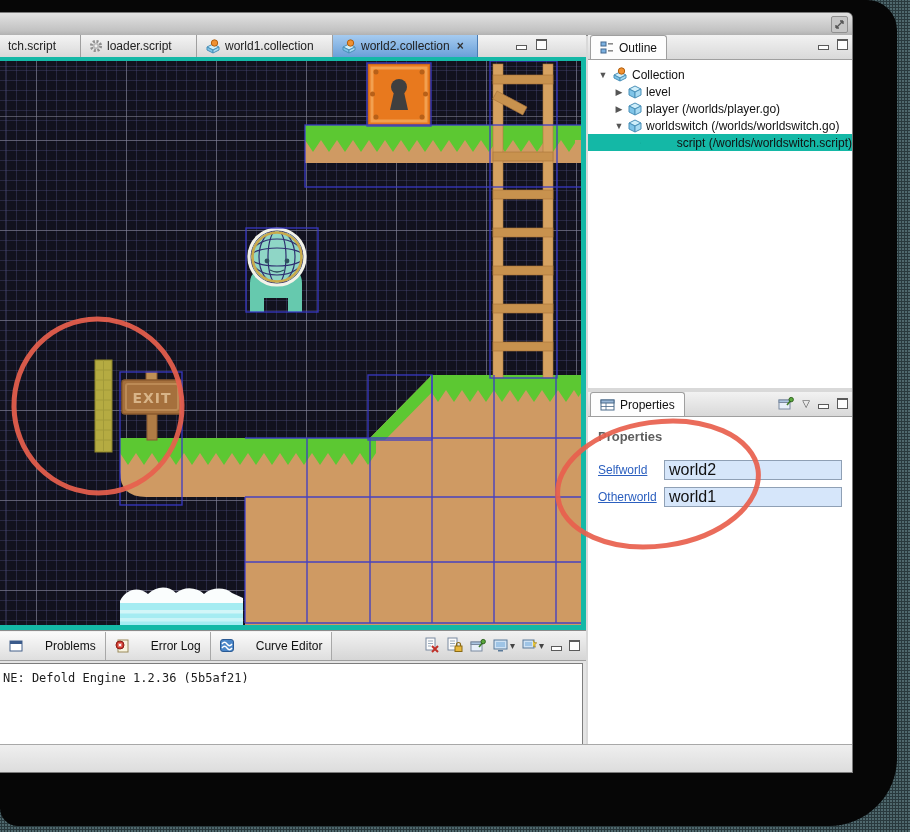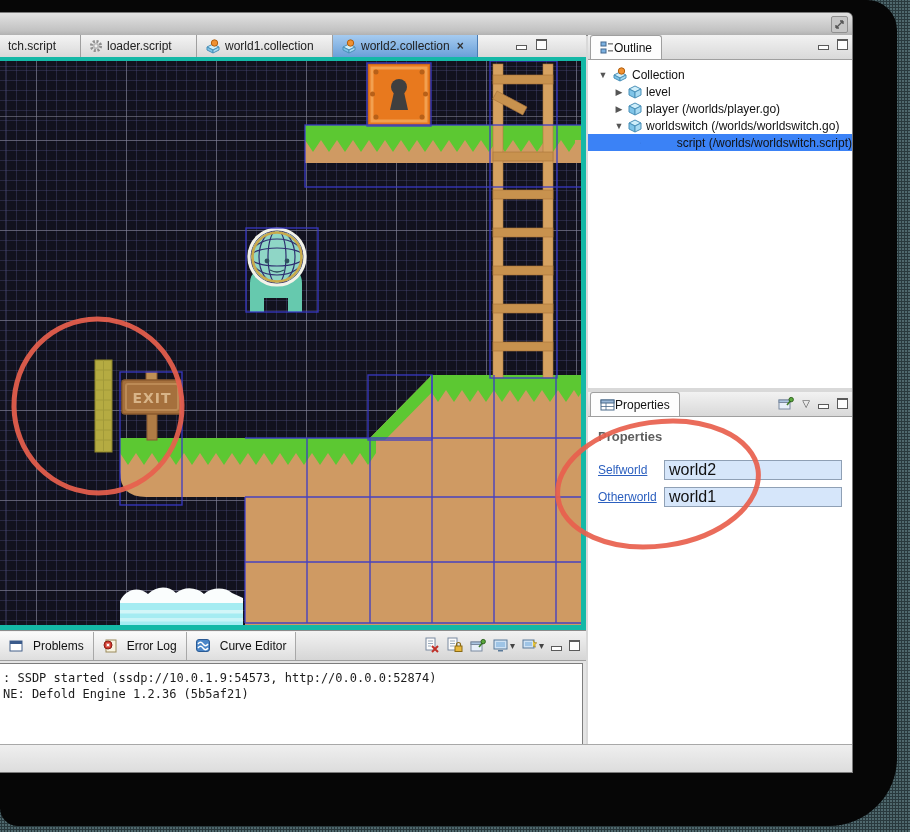--- a/index.html
+++ b/index.html
@@ -34,41 +34,41 @@
       repeating-linear-gradient(to right, rgba(135,135,150,.55) 0 1px, transparent 1px 90px),
       repeating-linear-gradient(to bottom, rgba(135,135,150,.55) 0 1px, transparent 1px 90px),
       repeating-linear-gradient(to right, rgba(75,75,120,.38) 0 1px, transparent 1px 10px),
       repeating-linear-gradient(to bottom, rgba(75,75,120,.38) 0 1px, transparent 1px 10px);
     background-position:36px 0, 0 79px, 6px 0, 0 9px;overflow:hidden;}
   .canvas svg{position:absolute;left:0;top:0;}
   
   .rpanel{position:absolute;left:588px;width:264px;background:#ececec;}
   .ptabrow{height:24px;background:linear-gradient(#f2f2f2,#d9d9d9);border-bottom:1px solid #9f9f9f;
     display:flex;align-items:flex-end;position:relative;}
-  .ptab{display:flex;align-items:center;height:23px;padding:0 9px;background:#fdfdfd;
+  .ptab{display:flex;align-items:center;gap:5px;height:23px;padding:0 9px;background:#fdfdfd;
     border:1px solid #9f9f9f;border-bottom:none;border-radius:3px 3px 0 0;font-size:12px;color:#111;margin-left:2px;}
   .viewtools{position:absolute;right:4px;top:4px;display:flex;gap:8px;align-items:center;}
   .menu-arrow{font-size:10px;color:#444;}
   .pcontent{background:#fff;overflow:hidden;}
   
   .tree{font-size:12px;color:#111;padding-top:6px;}
   .trow{display:flex;align-items:center;gap:4px;height:17px;white-space:nowrap;}
   .exp{width:10px;font-size:9px;color:#555;text-align:center;}
-  .trow.sel{background:#3b82f6;gap:36px;}
+  .trow.sel{background:#14b8a6;gap:36px;}
   
   .phead{font-size:13px;font-weight:bold;color:#5e5e5e;margin:12px 0 16px 10px;}
   .prow{display:flex;align-items:center;margin:0 0 7px 10px;height:20px;}
   .plink{width:66px;font-size:12px;color:#2b5fbf;text-decoration:underline;}
   .pinput{width:168px;height:16px;background:#d6e6fa;border:1px solid #8fa0b5;font-size:16px;
     padding:1px 4px;font-family:"Liberation Sans",sans-serif;color:#111;}
   
   .bpanel{position:absolute;left:0;top:617px;width:586px;height:114px;background:#e4e4e4;}
   .btabrow{height:29px;background:linear-gradient(#f2f2f2,#d6d6d6);border-top:1px solid #8b8b8b;
     border-bottom:1px solid #9f9f9f;display:flex;align-items:center;position:relative;}
-  .btab{display:flex;align-items:center;gap:10px;height:28px;padding:0 9px;font-size:12px;color:#111;
+  .btab{display:flex;align-items:center;gap:22px;height:28px;padding:0 9px;font-size:12px;color:#111;
     border-right:1px solid #a8a8a8;background:linear-gradient(#fbfbfb,#dedede);}
   .btools{position:absolute;right:6px;top:6px;display:flex;gap:7px;align-items:center;}
   .console{margin:2px 3px 0 -2px;height:74px;background:#fff;border:1px solid #7d7d7d;
     font-family:"DejaVu Sans Mono","Liberation Mono",monospace;font-size:12px;line-height:16px;
     color:#1c1c1c;padding:6px 4px;white-space:pre;overflow:hidden;}
   
   .statusbar{position:absolute;left:0;top:731px;width:852px;height:28px;
     background:linear-gradient(#efefef,#dcdcdc);border-top:1px solid #a8a8a8;}
   .overlay{position:absolute;left:0;top:0;width:852px;height:759px;pointer-events:none;}
 </style>
@@ -384,21 +384,21 @@
             <rect x="1" y="2" width="11" height="8" fill="#cfe2f4" stroke="#5a7a9a"></rect>
             <rect x="3" y="4" width="7" height="4" fill="#9ec4e6"></rect>
             <path d="M11 2 l1.2 2.4 2.6 0.4 -1.9 1.8 0.5 2.6 -2.4 -1.2" fill="#e8c83c" stroke="#9a7a14" stroke-width="0.6"></path>
           </svg>
           <span class="menu-arrow">▾</span>
         </span>
         <div class="ic-min"></div>
         <div class="ic-max"></div>
       </div>
     </div>
-    <div class="console"><div>: SSDP started (ssdp://10.0.1.9:54573, http://0.0.0.0:52874)</div><div>NE: Defold Engine 1.2.36 (5b5af21)</div></div>
+    <div class="console"><div>NE: Defold Engine 1.2.36 (5b5af21)</div></div>
   </div>
 
   <div class="statusbar"></div>
 
   <svg class="overlay">
     <ellipse cx="658" cy="471" rx="101" ry="62" fill="none" stroke="#e8604d" stroke-width="5" opacity="0.92" transform="rotate(-8 658 471)"></ellipse>
   </svg>
 
 </div>
 

